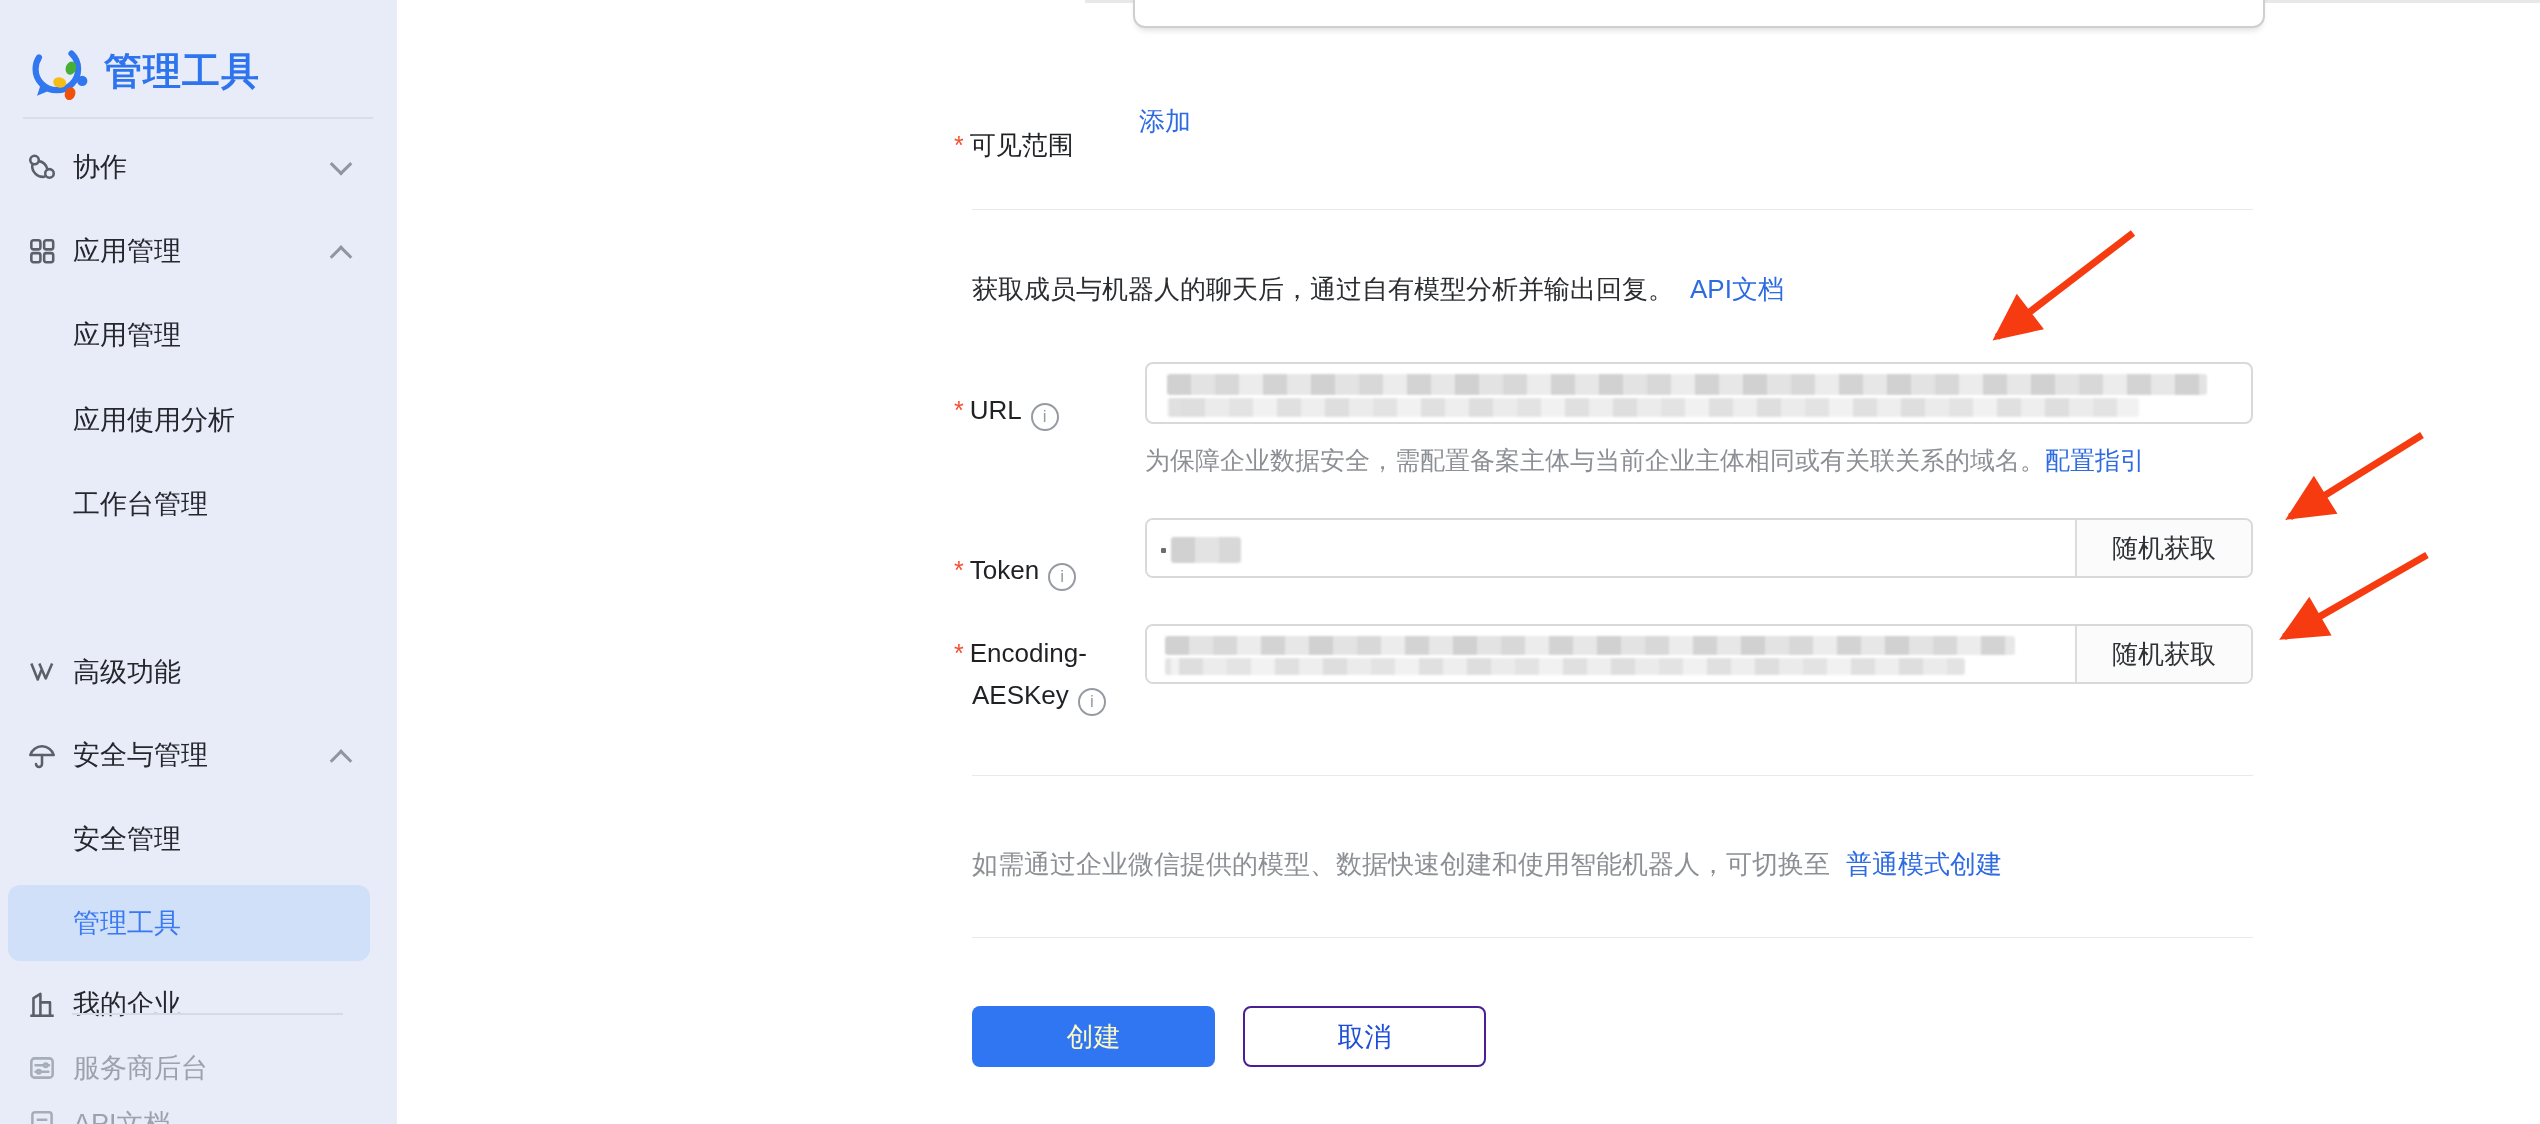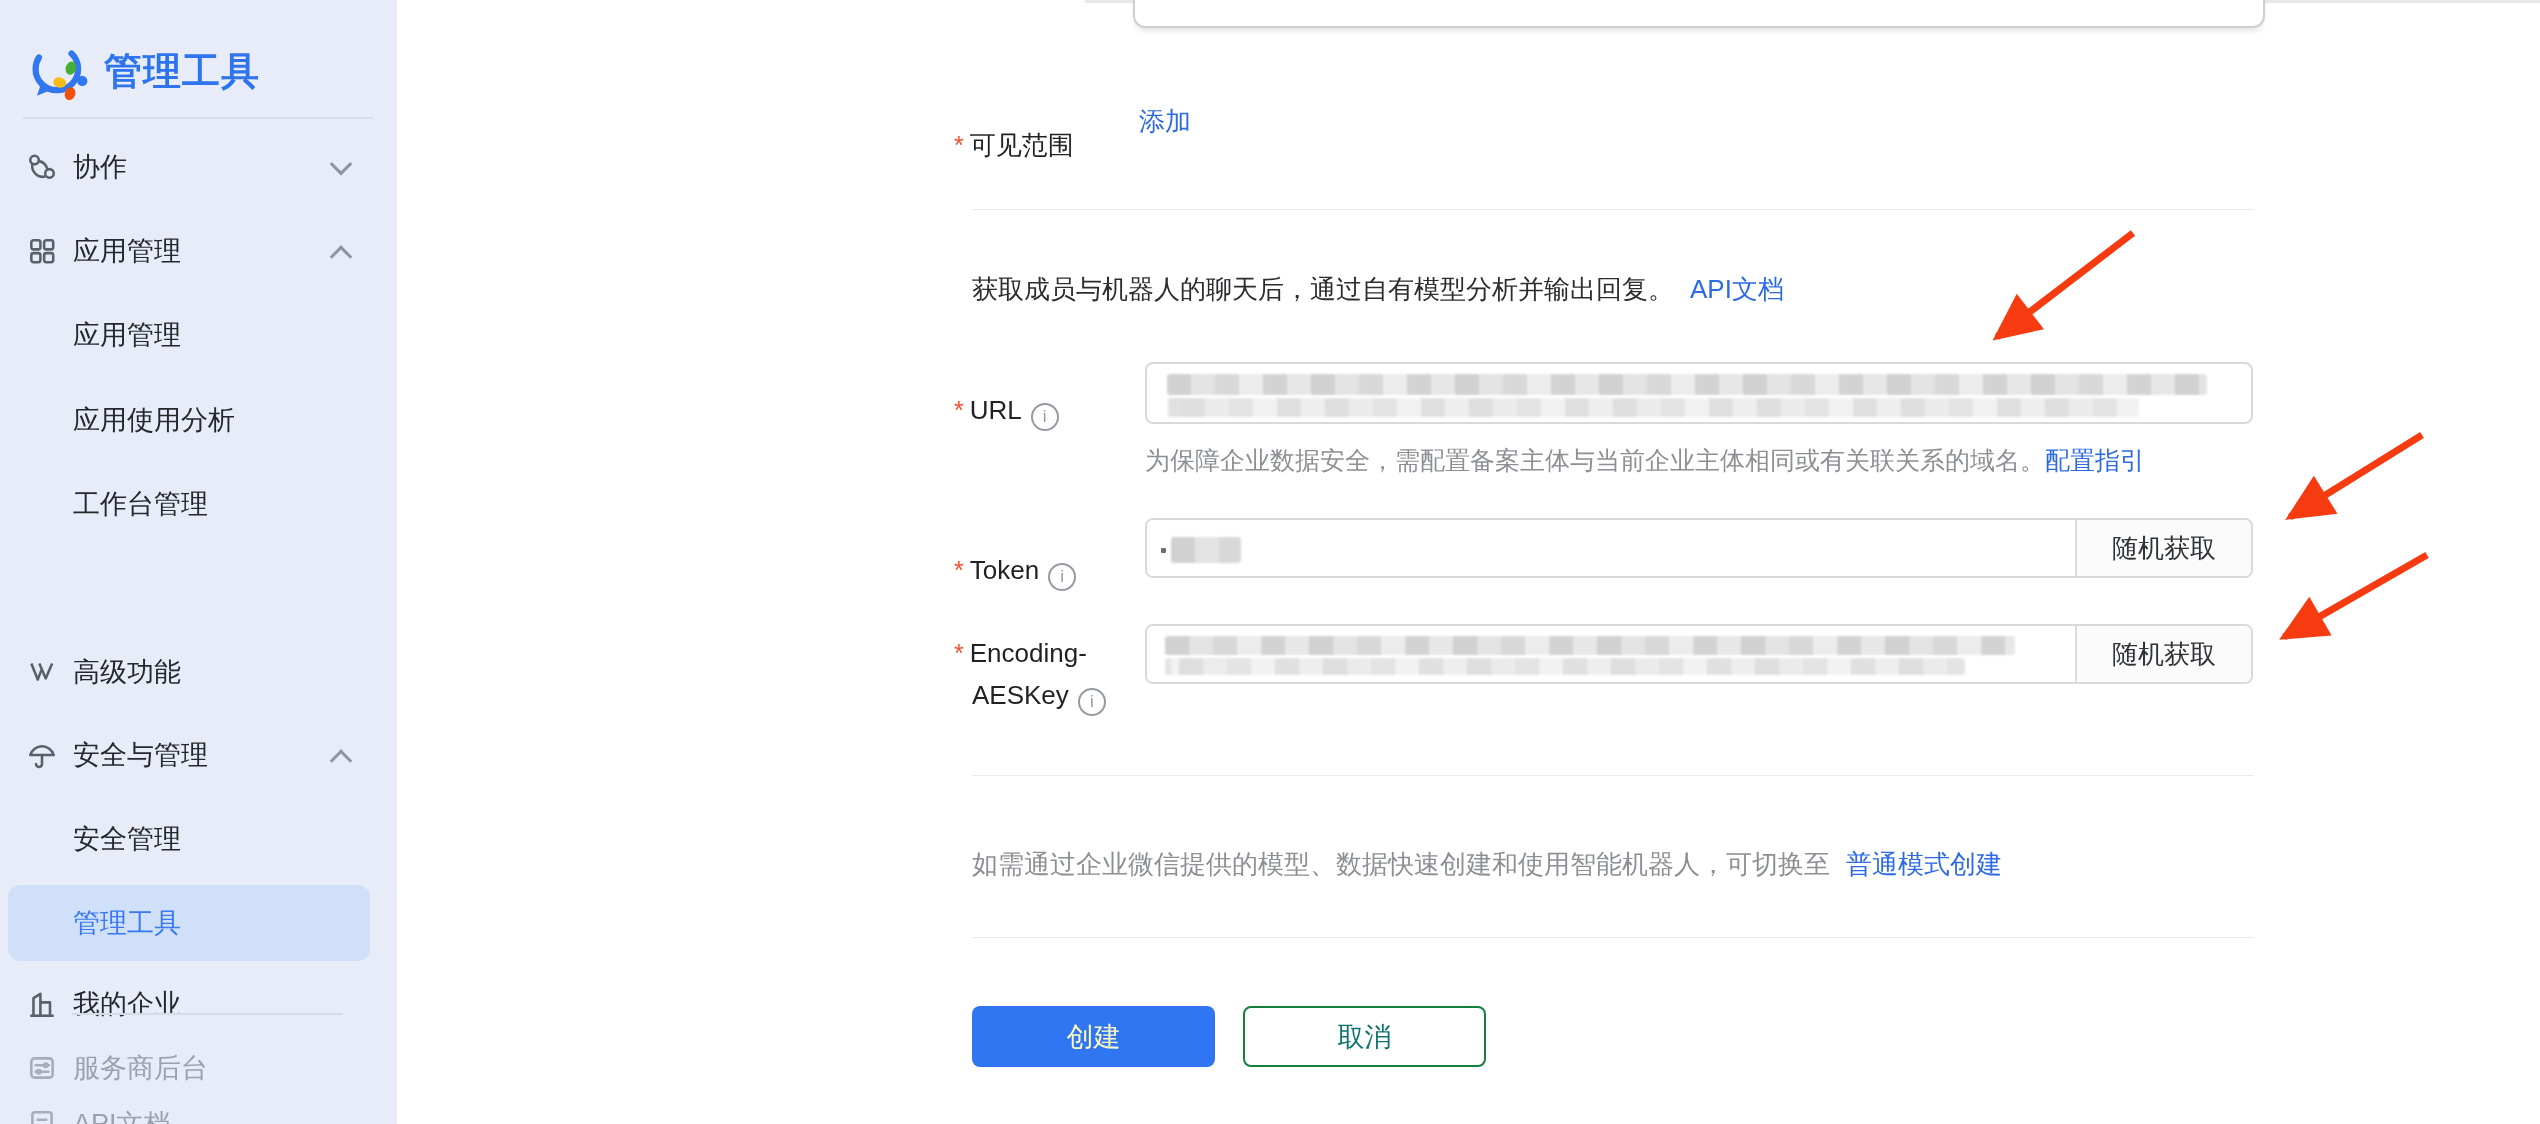--- a/index.html
+++ b/index.html
@@ -69,21 +69,21 @@
     position:absolute;border-radius:3px;opacity:.85;filter:blur(1.3px);
     background-image:repeating-linear-gradient(90deg,#c9c9c9 0 24px,#dfdfdf 24px 48px,#d2d2d2 48px 72px,#e9e9e9 72px 96px,#cccccc 96px 120px,#e3e3e3 120px 144px);
   }
   .mosaic.lighter{opacity:.6;background-position:14px 0;}
   .tok-dot{position:absolute;left:14px;top:28px;width:5px;height:5px;background:#6d6d6d;border-radius:1px;filter:blur(.5px);}
   .btn{
     position:absolute;top:1006px;width:243px;height:61px;border-radius:8px;
     display:flex;align-items:center;justify-content:center;font-size:27px;cursor:pointer;box-sizing:border-box;
   }
   .btn.primary{left:575px;background:#3076f2;color:#fef9c3;}
-  .btn.ghost{left:846px;background:#fff;border:2px solid #15803d;color:#0f766e;}
+  .btn.ghost{left:846px;background:#fff;border:2px solid #4c1d95;color:#1d4ed8;}
   .arrows{position:absolute;left:0;top:0;width:2143px;height:1124px;pointer-events:none;z-index:6;}
   .ic-svg{width:32px;height:32px;}
 </style>
 </head>
 <body>
 
 <div class="sidebar">
 
   <div class="logo-row">
     <svg class="logo-mark" viewBox="0 0 31 28">

